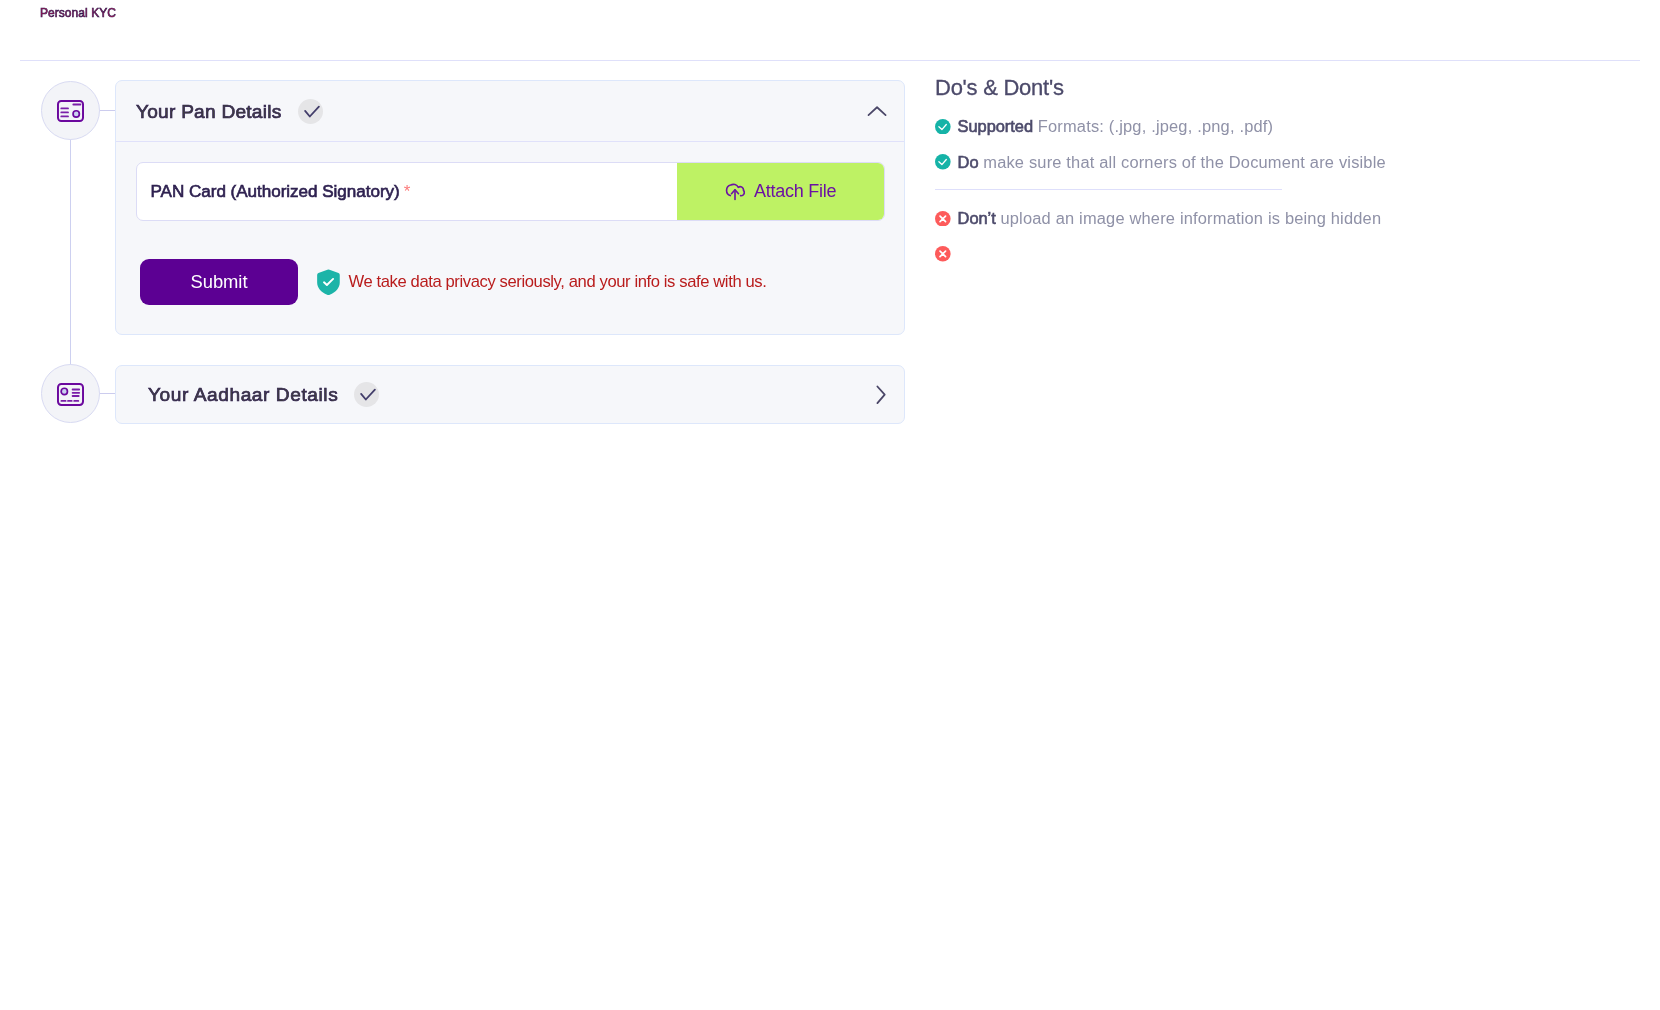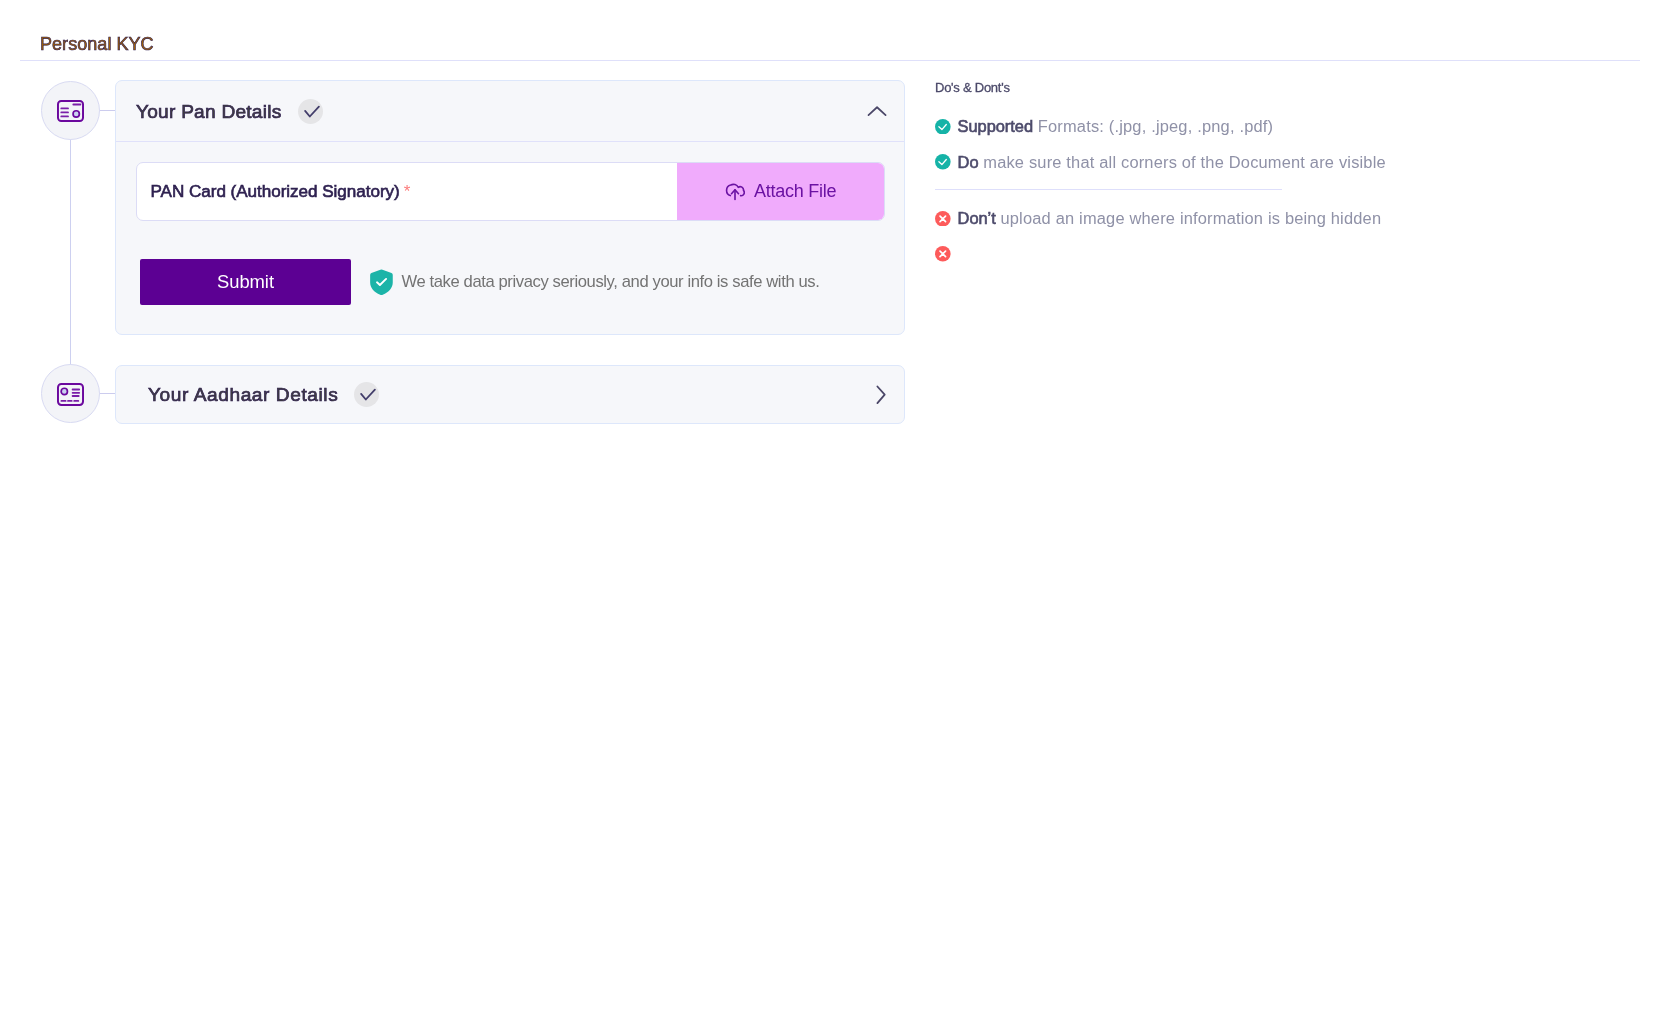--- a/index.html
+++ b/index.html
@@ -6,22 +6,22 @@
   html, body { margin:0; padding:0; }
   body {
     width: 1660px; height: 1010px;
     background: #ffffff;
     font-family: "Liberation Sans", sans-serif;
     color: #2e1a52;
     overflow: hidden;
     -webkit-font-smoothing: antialiased;
   }
   .page-title {
-    position:absolute; left:40px; top:34px;
-    font-size:18px; font-weight:400; color:#a16207; letter-spacing:.05px;
+    position:absolute; left:40px; top:6px;
+    font-size:12px; font-weight:400; color:#be185d; letter-spacing:.05px;
     -webkit-text-stroke:0.62px #2b1a4e;
   }
   .header-divider {
     position:absolute; left:20px; top:60px; width:1620px; height:1px;
     background:#dfe0fa;
   }
   .step-circle {
     position:absolute; width:59px; height:59px; border-radius:50%;
     background:#f3f4f8; border:1px solid #d8daf2;
     display:flex; align-items:center; justify-content:center;
@@ -42,31 +42,31 @@
   #aadhaar-card .card-title { letter-spacing:.58px; top:0.2px;margin-left:12px; }
   .chev { margin-left:auto; display:flex; align-items:center; }
 
   .card-body { padding: 20px 19px 29px 20px; }
   .file-row { display:flex; height:59px; border:1px solid #dcdcf6; border-radius:7px;
      overflow:hidden; background:#ffffff; }
   .file-label { flex:1; display:flex; align-items:center; padding-left:13.5px;
      font-size:17.1px; font-weight:400; color:#2e2150; letter-spacing:-.04px;
      -webkit-text-stroke:0.62px #2e2150; }
   .req { color:#fc7d7d; margin-left:4px; font-size:17px; line-height:1; align-self:flex-start; margin-top:19.8px; font-weight:400; -webkit-text-stroke:0; }
-  .attach { width:207px; background:#f0abfc; display:flex; align-items:center; justify-content:center; gap:9.5px;
+  .attach { width:207px; background:#bef264; display:flex; align-items:center; justify-content:center; gap:9.5px;
      color:#6b12a3; font-size:18px; letter-spacing:-.25px; }
 
   .submit-row { display:flex; align-items:center; margin-top:38px; margin-left:4px; }
-  .submit-btn { width:211px; height:46px; background:#5c0093; color:#fff; border:none; border-radius:2px;
+  .submit-btn { width:158px; height:46px; background:#5c0093; color:#fff; border:none; border-radius:9px;
      font-size:18.4px; font-family:inherit; cursor:pointer; letter-spacing:-.05px; padding:0; }
-  .privacy { display:flex; align-items:center; gap:9px; margin-left:18.5px; font-size:16.6px; color:#737373;
+  .privacy { display:flex; align-items:center; gap:9px; margin-left:18.5px; font-size:16.6px; color:#b91c1c;
      letter-spacing:-.39px; }
 
   .tips { position:absolute; left:935px; top:78px; width:620px; }
-  .tips-title { font-size:13px; font-weight:400; color:#4c4a6a; letter-spacing:-.25px;
+  .tips-title { font-size:22px; font-weight:400; color:#4c4a6a; letter-spacing:-.25px;
      height:20px; line-height:20px; -webkit-text-stroke:0.3px #4c4a6a; }
   #dos-list { margin-top:20.4px; }
   .tip { display:flex; align-items:center; gap:7px; font-size:16.45px; color:#8f91a7; letter-spacing:.18px;
      height:16px; margin-bottom:19.8px; }
   .tip:last-child { margin-bottom:0; }
   .tip b { color:#4d4b6b; font-weight:400; letter-spacing:-.05px; -webkit-text-stroke:0.62px #4d4b6b; }
   .tips-divider { width:347px; height:1px; background:#dedffb; margin:19.2px 0 0 0; }
   #donts-list { margin-top:20.3px; }
   #donts-list .tip { margin-bottom:19.1px; }
 </style>

